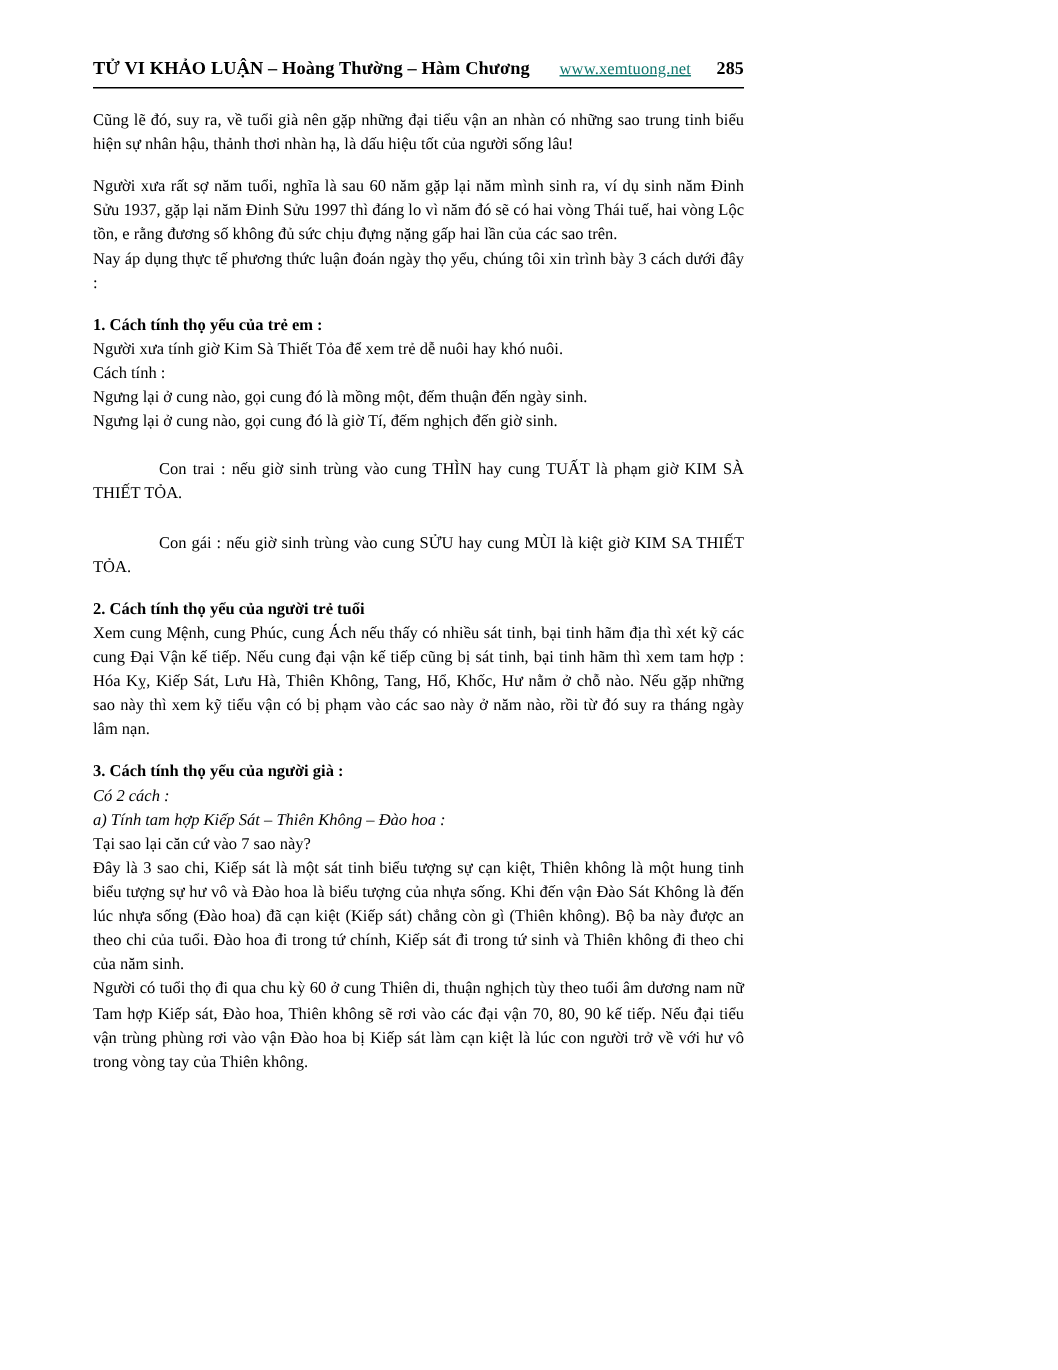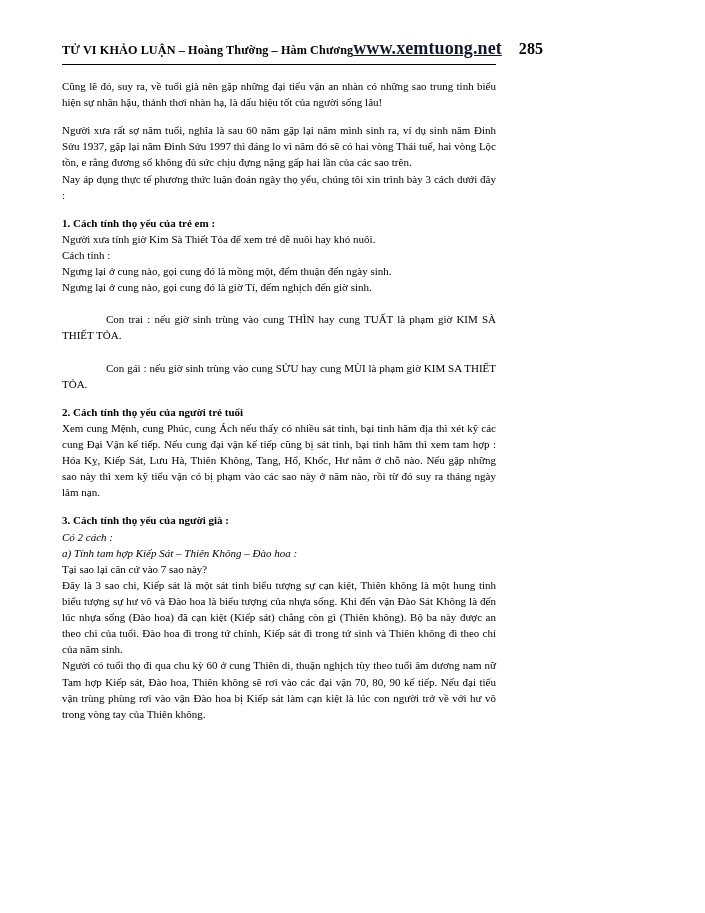--- a/index.html
+++ b/index.html
@@ -28,29 +28,29 @@
     letter-spacing: 0.1px;
     white-space: nowrap;
   }
   .header-left {
     font-weight: bold;
   }
   .header-spacer {
     flex: 1 1 auto;
   }
   .header-url {
-    font-weight: bold;
-    color: #0f172a;
+    font-weight: normal;
+    color: #0f766e;
     text-decoration: underline;
-    font-size: 18px;
+    font-size: 11px;
   }
   .header-page {
     font-weight: bold;
     margin-left: 17px;
-    font-size: 16px;
+    font-size: 12px;
   }
   .rule {
     border: none;
     border-top: 1px solid #000000;
     margin: 5px 0 0 0;
     height: 0;
   }
   .body-text {
     margin-top: 13px;
     font-size: 11px;
@@ -98,21 +98,21 @@
     <p>Nay áp dụng thực tế phương thức luận đoán ngày thọ yểu, chúng tôi xin trình bày 3 cách dưới đây :</p>
 
     <div class="gap"></div>
 
     <p class="bold">1. Cách tính thọ yểu của trẻ em :</p>
     <p>Người xưa tính giờ Kim Sà Thiết Tỏa để xem trẻ dễ nuôi hay khó nuôi.</p>
     <p>Cách tính :</p>
     <p>Ngưng lại ở cung nào, gọi cung đó là mồng một, đếm thuận đến ngày sinh.</p>
     <p>Ngưng lại ở cung nào, gọi cung đó là giờ Tí, đếm nghịch đến giờ sinh.</p>
     <p class="indent">Con trai : nếu giờ sinh trùng vào cung THÌN hay cung TUẤT là phạm giờ KIM SÀ THIẾT TỎA.</p>
-    <p class="indent">Con gái : nếu giờ sinh trùng vào cung SỬU hay cung MÙI là phạm giờ KIM SA THIẾT TỎA.</p>
+    <p class="indent">Con gái : nếu giờ sinh trùng vào cung SỬU hay cung MÙI là kiệt giờ KIM SA THIẾT TỎA.</p>
 
     <div class="gap"></div>
 
     <p class="bold">2. Cách tính thọ yểu của người trẻ tuổi</p>
     <p>Xem cung Mệnh, cung Phúc, cung Ách nếu thấy có nhiều sát tinh, bại tinh hãm địa thì xét kỹ các cung Đại Vận kế tiếp. Nếu cung đại vận kế tiếp cũng bị sát tinh, bại tinh hãm thì xem tam hợp : Hóa Kỵ, Kiếp Sát, Lưu Hà, Thiên Không, Tang, Hổ, Khốc, Hư nằm ở chỗ nào. Nếu gặp những sao này thì xem kỹ tiểu vận có bị phạm vào các sao này ở năm nào, rồi từ đó suy ra tháng ngày lâm nạn.</p>
 
     <div class="gap"></div>
 
     <p class="bold">3. Cách tính thọ yểu của người già :</p>
     <p class="ital">Có 2 cách :</p>

